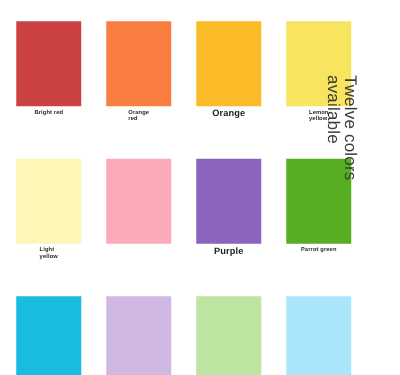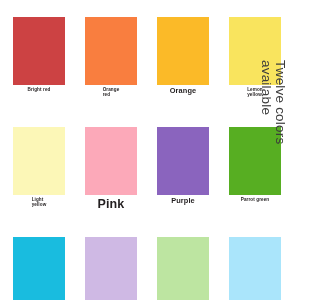--- a/index.html
+++ b/index.html
@@ -113,21 +113,20 @@
       <div class="swatch-cell">
         <div class="swatch-chip" style="background: rgb(249, 228, 94);"></div>
         <div class="swatch-label lbl-sm"><span class="lbl-block"><span class="lbl-line">Lemon</span><span class="lbl-line">yellow</span></span></div>
       </div>
       <div class="swatch-cell">
         <div class="swatch-chip" style="background: rgb(252, 247, 183);"></div>
         <div class="swatch-label lbl-sm"><span class="lbl-block"><span class="lbl-line">Light</span><span class="lbl-line">yellow</span></span></div>
       </div>
       <div class="swatch-cell">
         <div class="swatch-chip" style="background: rgb(252, 169, 185);"></div>
-        <div class="swatch-label lbl-lg lbl-center"><span class="lbl-block"><span class="lbl-line">Pink</span></span></div>
       </div>
       <div class="swatch-cell">
         <div class="swatch-chip" style="background: rgb(138, 100, 190);"></div>
         <div class="swatch-label lbl-md lbl-center"><span class="lbl-block"><span class="lbl-line">Purple</span></span></div>
       </div>
       <div class="swatch-cell">
         <div class="swatch-chip" style="background: rgb(87, 174, 34);"></div>
         <div class="swatch-label lbl-sm lbl-center"><span class="lbl-block"><span class="lbl-line">Parrot green</span></span></div>
       </div>
       <div class="swatch-cell">

